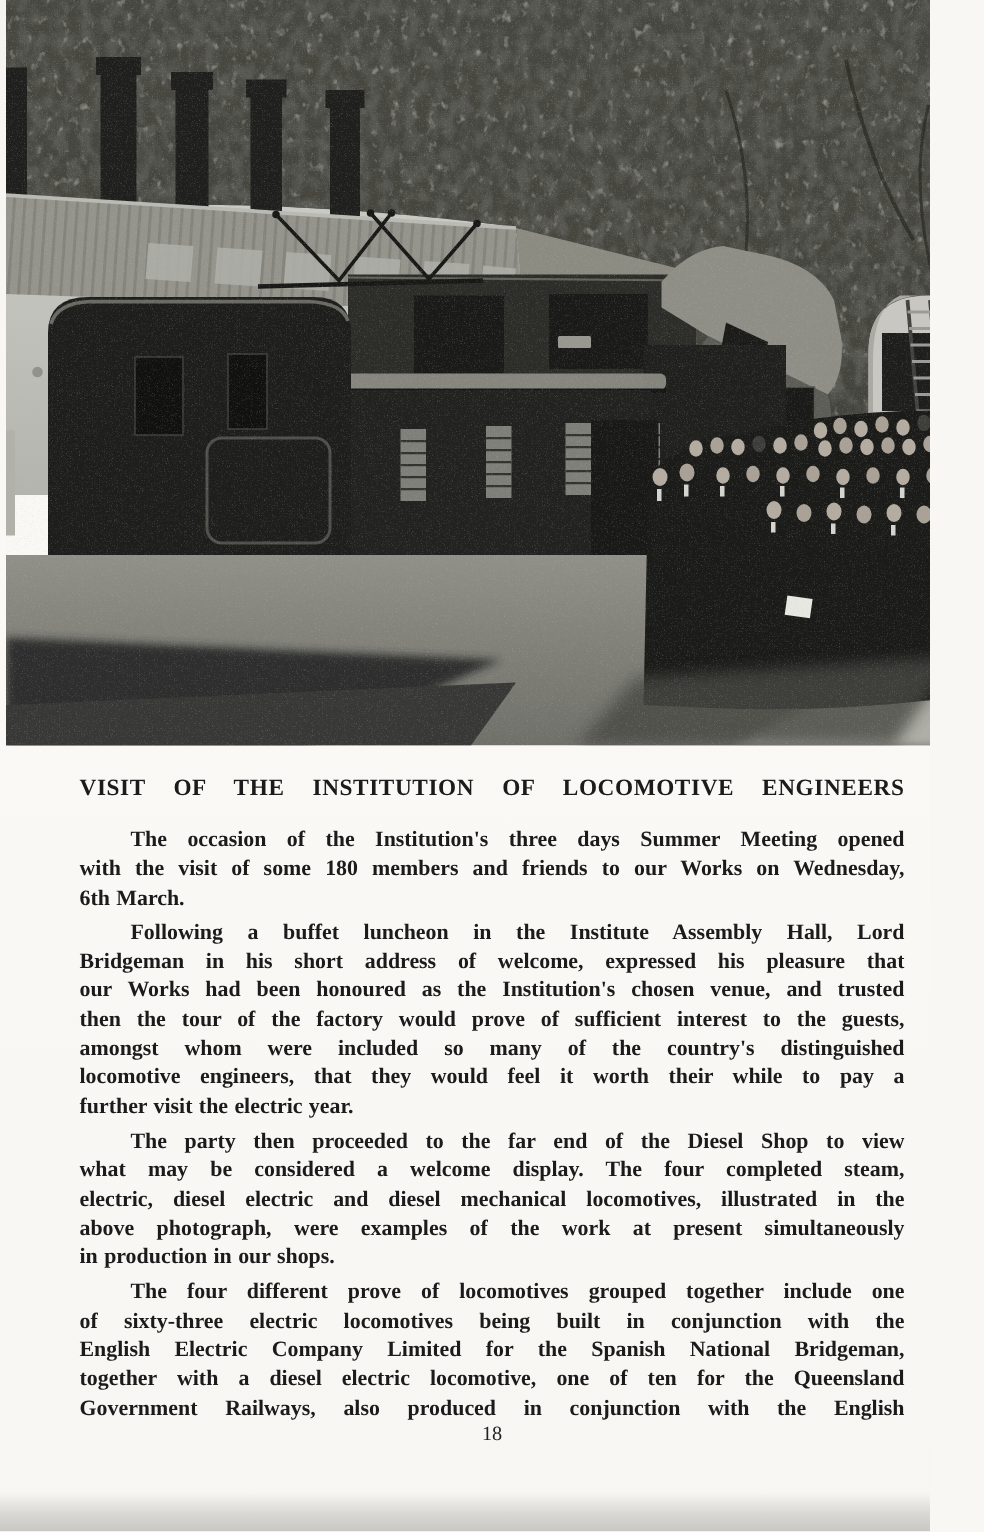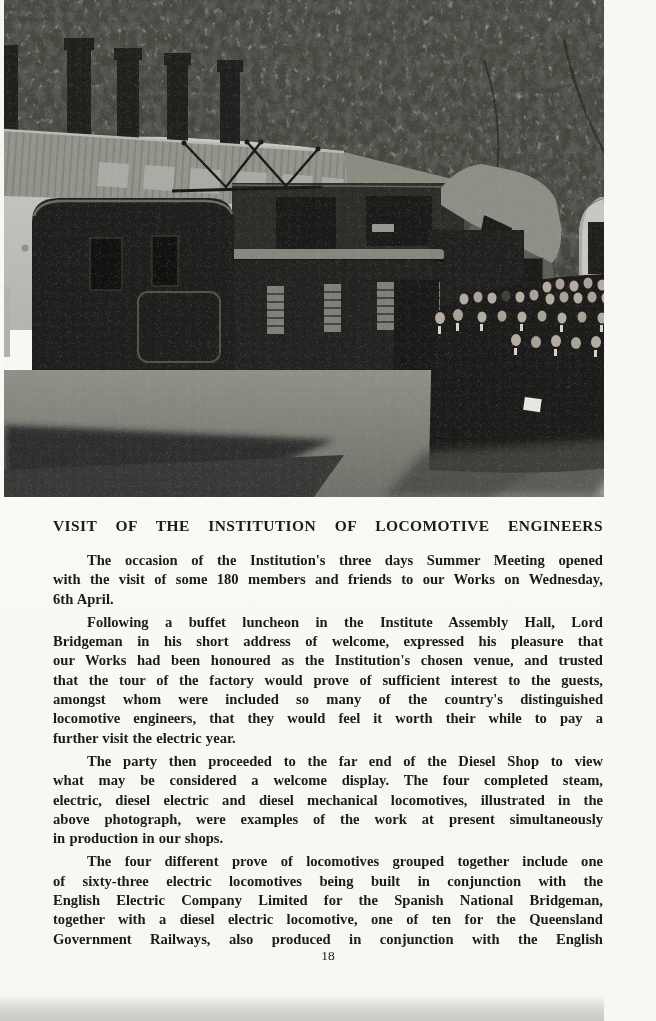--- a/index.html
+++ b/index.html
@@ -1,18 +1,18 @@
 <!DOCTYPE html>
 <html><head>
 <meta charset="utf-8">
 <style>
   html,body{margin:0;padding:0;}
   body{width:656px;height:1021px;background:#f8f7f4;font-family:"Liberation Serif",serif;}
   .page{position:relative;width:604px;height:1021px;overflow:hidden;
-        background:linear-gradient(#f5f4f1,#faf9f6 40%,#f7f6f3);}
+        background:linear-gradient(#f5f4f1,#faf9f6 40%,#f7f6f3);padding-left:16px;}
   .photo{position:absolute;top:0;left:4px;width:652px;height:497px;margin:0;}
   .photo svg{display:block;}
   .article{position:absolute;left:53px;top:516px;width:550px;color:#1b1b1b;}
   .title{font-size:15.5px;font-weight:bold;margin:0 0 15px 0;line-height:20px;
          letter-spacing:.4px;text-align:justify;text-align-last:justify;white-space:normal;}
   .para{margin:4px 0 0 0;}
   .para:first-child{margin-top:0;}
   .line{font-size:14.6px;line-height:19.3px;height:19.3px;overflow:hidden;
         text-align:justify;text-align-last:justify;word-spacing:.6px;font-weight:bold;}
   .line.last{text-align-last:left;}
@@ -275,27 +275,27 @@
       <rect x="0" y="0" width="652" height="497" fill="#ffffff" opacity=".02"></rect>
     </svg>
   </figure>
 
   <section class="article">
     <h1 class="title">VISIT OF THE INSTITUTION OF LOCOMOTIVE ENGINEERS</h1>
     <div id="paragraphs">
         <div class="para">
           <div class="line">The occasion of the Institution's three days Summer Meeting opened</div>
           <div class="line">with the visit of some 180 members and friends to our Works on Wednesday,</div>
-          <div class="line last">6th April.</div>
+          <div class="line last">6th March.</div>
         </div>
         <div class="para">
           <div class="line">Following a buffet luncheon in the Institute Assembly Hall, Lord</div>
           <div class="line">Bridgeman in his short address of welcome, expressed his pleasure that</div>
           <div class="line">our Works had been honoured as the Institution's chosen venue, and trusted</div>
-          <div class="line">that the tour of the factory would prove of sufficient interest to the guests,</div>
+          <div class="line">then the tour of the factory would prove of sufficient interest to the guests,</div>
           <div class="line">amongst whom were included so many of the country's distinguished</div>
           <div class="line">locomotive engineers, that they would feel it worth their while to pay a</div>
           <div class="line last">further visit the electric year.</div>
         </div>
         <div class="para">
           <div class="line">The party then proceeded to the far end of the Diesel Shop to view</div>
           <div class="line">what may be considered a welcome display.  The four completed steam,</div>
           <div class="line">electric, diesel electric and diesel mechanical locomotives, illustrated in the</div>
           <div class="line">above photograph, were examples of the work at present simultaneously</div>
           <div class="line last">in production in our shops.</div>

